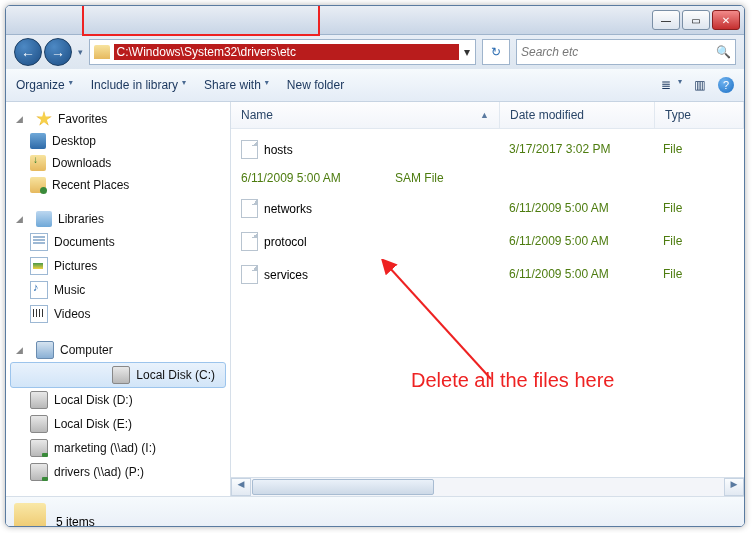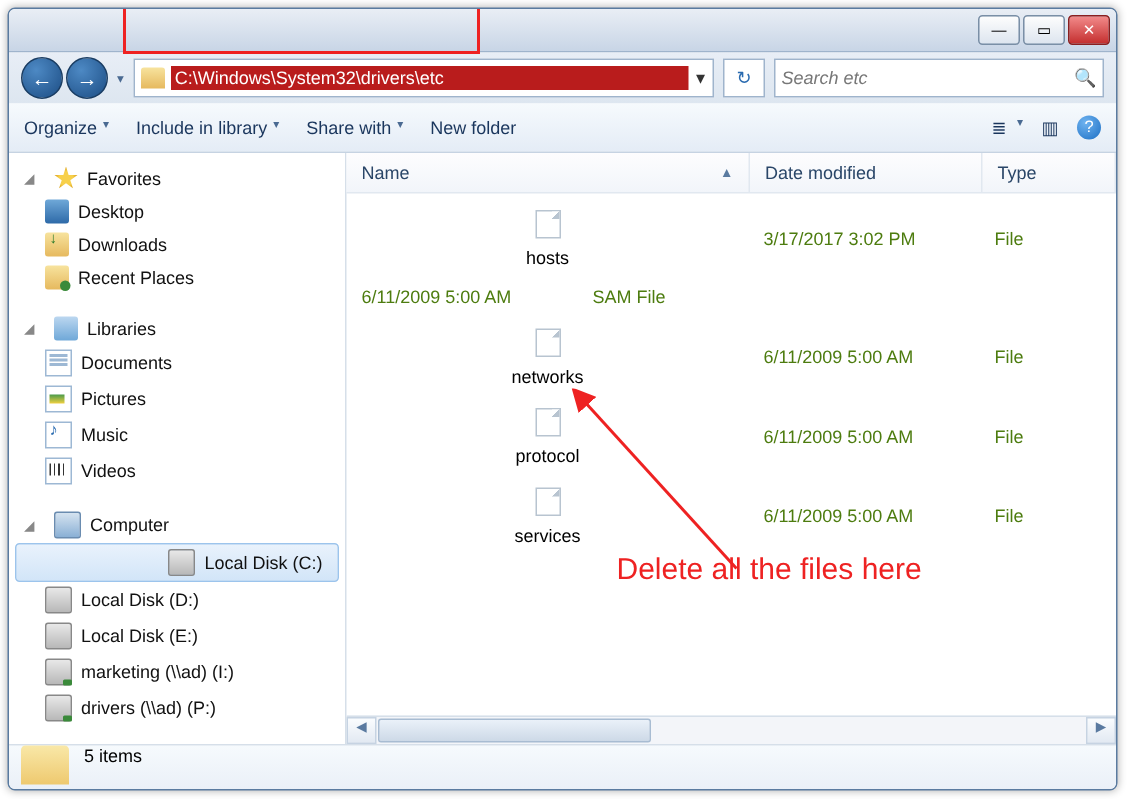--- a/index.html
+++ b/index.html
@@ -52,30 +52,30 @@
 .ic-drive { background:linear-gradient(#e8e8e8,#b8b8b8); border-radius:2px; border:1px solid #888;}
 .ic-ndrive { background:linear-gradient(#e8e8e8,#b8b8b8); border-radius:2px; border:1px solid #888; position:relative;}
 .ic-ndrive::after{content:"";position:absolute;width:6px;height:4px;background:#3a8a3a;right:-1px;bottom:-1px;border-radius:1px;}
 .content { flex:1; display:flex; flex-direction:column; position:relative; }
 .cols { display:flex; height:26px; border-bottom:1px solid #e1e8f0; background:linear-gradient(#fdfdfe,#f2f5fa); color:#2a4668; }
 .col { padding:5px 10px; border-right:1px solid #e1e8f0; display:flex; align-items:center; gap:6px; }
 .c1{width:248px;} .c2{width:134px;} .c3{flex:1;}
 .sort { color:#5a7aa0; font-size:9px; }
 .rows { flex:1; padding:4px 0; position:relative; }
 .row { display:flex; padding:2px 0; }
-.row .c1 { display:flex; align-items:center; gap:6px; border:none;flex-direction:column; }
+.row .c1 { display:flex; align-items:center; gap:6px; border:none; }
 .row .c2,.row .c3 { border:none; color:#4d7c0f; padding-top:3px;}
 .file-ic { width:15px; height:17px; background:#fff; border:1px solid #b8c4d0; position:relative; }
 .file-ic::after{content:"";position:absolute;top:0;right:0;width:5px;height:5px;background:linear-gradient(135deg,#fff 50%,#b8c4d0 50%);}
 .ann-text { position:absolute; color:#e22; font-size:20px; font-family:Arial,sans-serif;text-align:right; }
 .arrow { position:absolute; }
 .hscroll { height:18px; border-top:1px solid #d6dfe9; background:#f3f5f9; display:flex; align-items:center; }
 .hs-btn { width:18px; height:16px; background:linear-gradient(#fafcfe,#e2e9f2); border:1px solid #c6d3e2; text-align:center; font-size:9px; color:#5a7aa0; }
 .hs-thumb { width:180px; height:14px; margin-left:1px; background:linear-gradient(#eaf1f9,#cdd9e7); border:1px solid #a8bcd2; border-radius:2px; }
-.status { height:32px; background:linear-gradient(#f6fafd,#e9eff7); border-top:1px solid #d6dfe9; display:flex; align-items:flex-start; padding:0 8px; gap:10px; }
+.status { height:32px; background:linear-gradient(#f6fafd,#e9eff7); border-top:1px solid #d6dfe9; display:flex; align-items:flex-end; padding:0 8px; gap:10px; }
 .big-folder { width:32px; height:26px; background:linear-gradient(#f9e8a8,#eec96f); border-radius:3px 3px 0 0; }
 </style>
 </head>
 <body>
 
 <div class="window">
 
   <div class="titlebar">
     <div class="tb-buttons">
       <div class="tb-btn">—</div>

